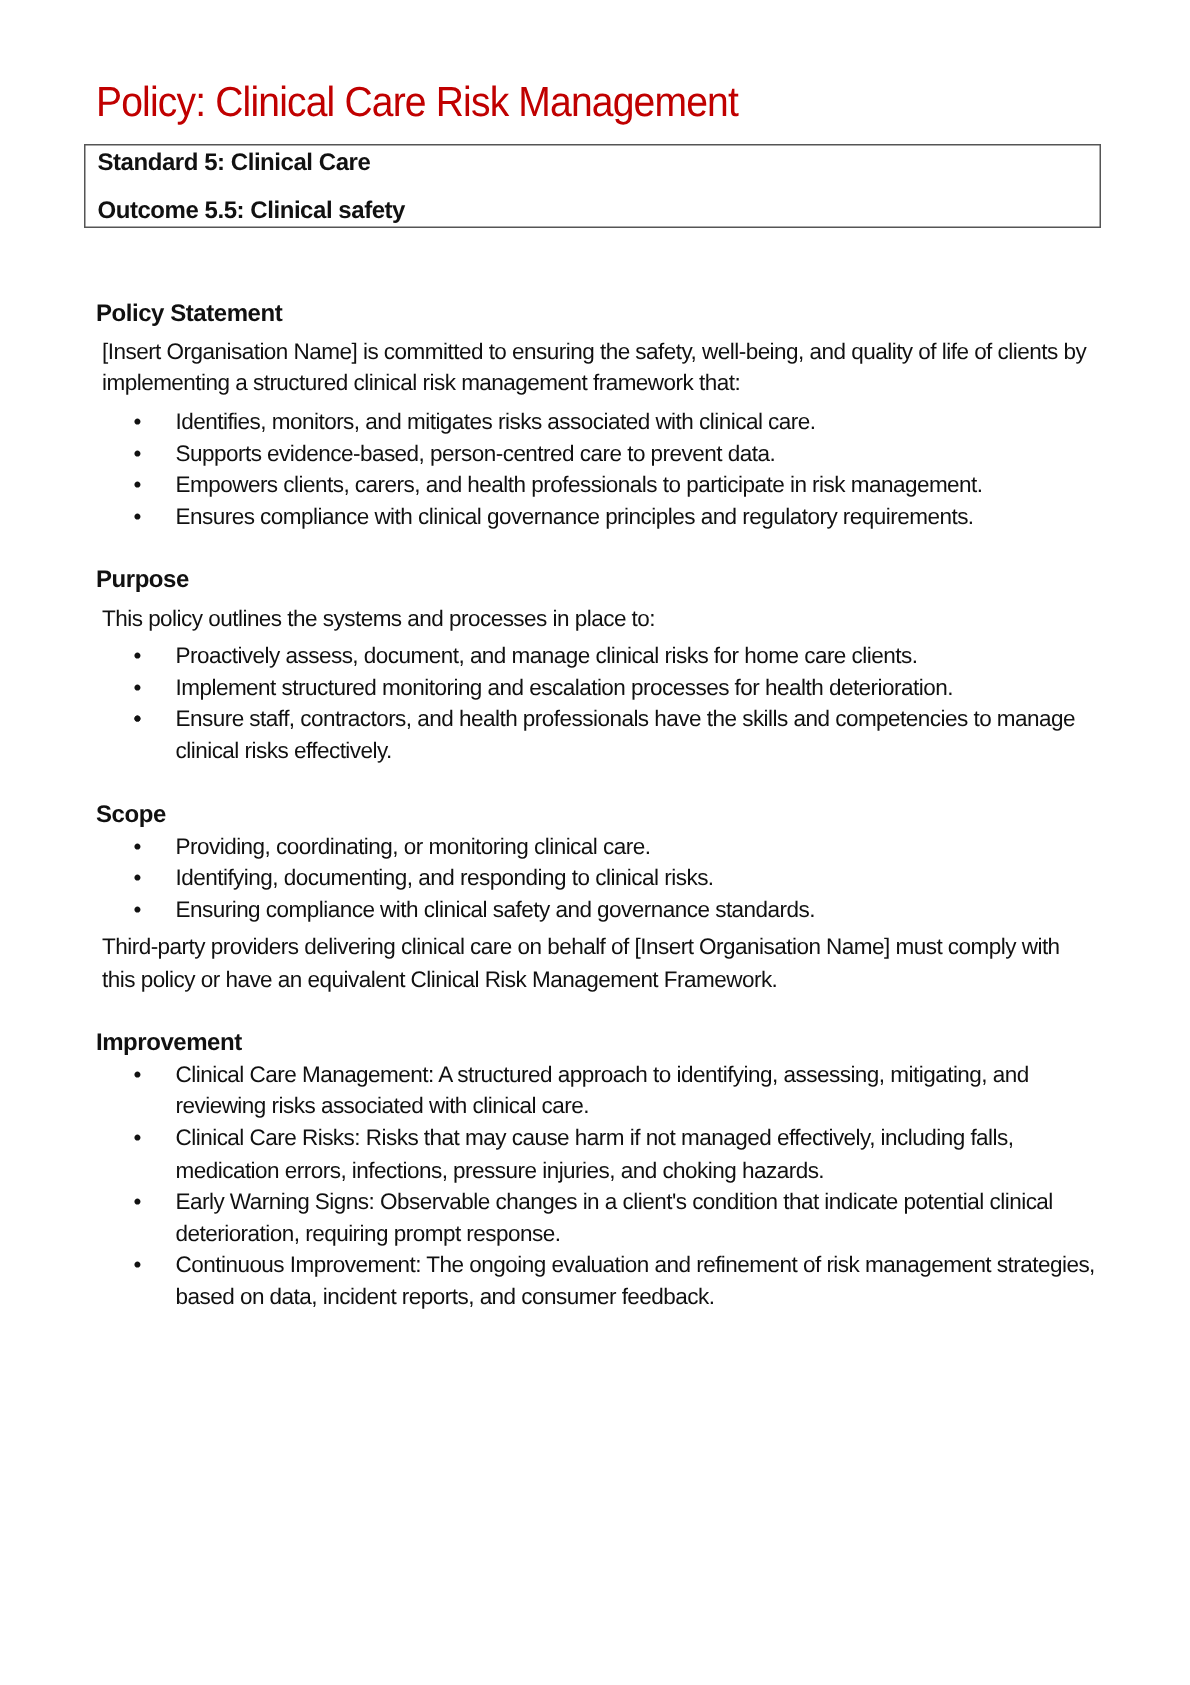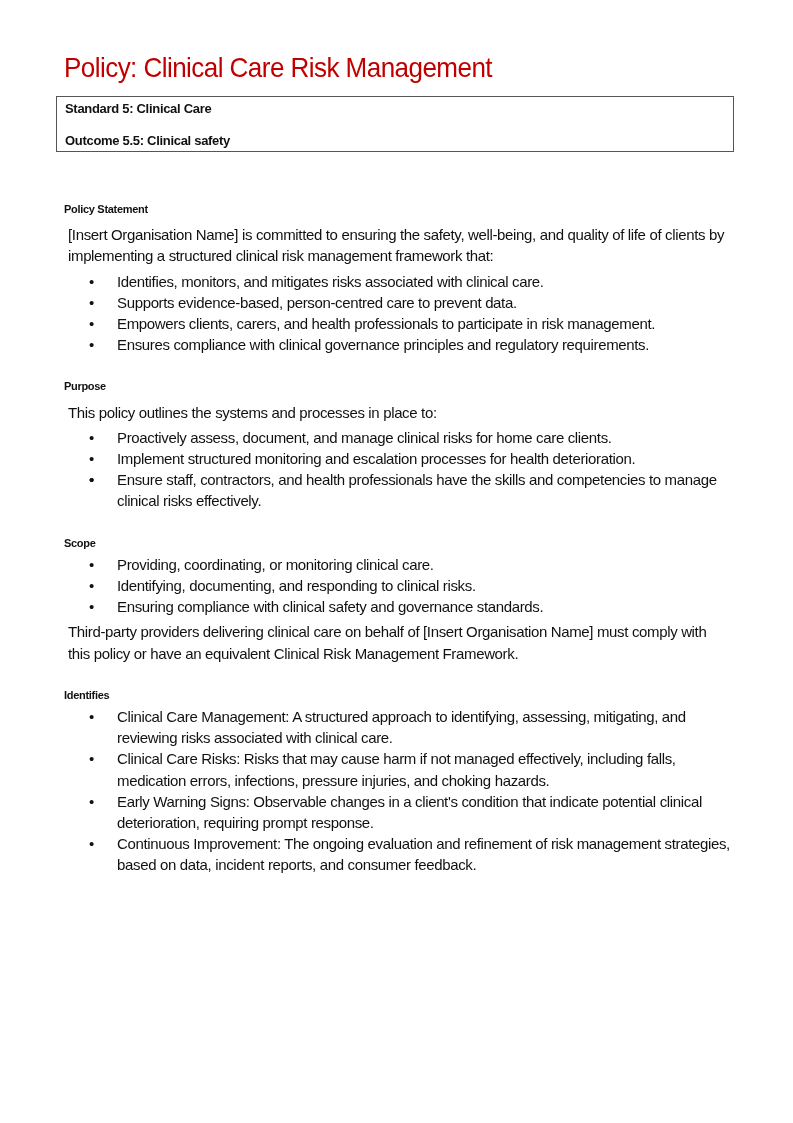--- a/index.html
+++ b/index.html
@@ -12,32 +12,32 @@
       position: absolute; left: 64px; top: 38px;
       font-size: 28px; font-weight: 400; color: #C00000;
       letter-spacing: -0.6px; margin: 0; line-height: 36px;
       transform: scaleX(0.93); transform-origin: left top;
     }
     .std-box {
       position: absolute; left: 56px; top: 84px; width: 678px; height: 56px;
       border: 1px solid #555555; box-sizing: border-box;
     }
     .std-line {
-      position: absolute; left: 8px; font-size: 13px; font-weight: 700;
+      position: absolute; left: 8px; font-size: 16px; font-weight: 700;
       letter-spacing: -0.3px; line-height: 18px;
     }
     .std-line.l1 { top: 3px; }
     .std-line.l2 { top: 35px; }
     .content {
       position: absolute; left: 64px; top: 187px; width: 670px;
       font-size: 15px; line-height: 21.2px; letter-spacing: -0.35px;
     }
     .section { margin-bottom: 21px; }
     .section h2 {
-      font-size: 11px; font-weight: 700; margin: 0; line-height: 21.2px;
+      font-size: 16px; font-weight: 700; margin: 0; line-height: 21.2px;
       letter-spacing: -0.3px;
     }
     .section p { margin: 4px; }
     ul { margin: 0; padding: 0; list-style: none; }
     li { position: relative; padding-left: 53px; }
     li .bullet {
       position: absolute; left: 25px; top: 0; font-size: 15px;
     }
   </style>
 </head>
@@ -79,21 +79,21 @@
       <h2>Scope</h2>
       <ul>
         <li><span class="bullet">•</span><span>Providing, coordinating, or monitoring clinical care.</span></li>
         <li><span class="bullet">•</span><span>Identifying, documenting, and responding to clinical risks.</span></li>
         <li><span class="bullet">•</span><span>Ensuring compliance with clinical safety and governance standards.</span></li>
       </ul>
       <p>Third-party providers delivering clinical care on behalf of [Insert Organisation Name] must comply with this policy or have an equivalent Clinical Risk Management Framework.</p>
     </div>
 
     <div class="section">
-      <h2>Identifies</h2>
+      <h2>Improvement</h2>
       <ul>
         <li><span class="bullet">•</span><span>Clinical Care Management: A structured approach to identifying, assessing, mitigating, and reviewing risks associated with clinical care.</span></li>
         <li><span class="bullet">•</span><span>Clinical Care Risks: Risks that may cause harm if not managed effectively, including falls, medication errors, infections, pressure injuries, and choking hazards.</span></li>
         <li><span class="bullet">•</span><span>Early Warning Signs: Observable changes in a client's condition that indicate potential clinical deterioration, requiring prompt response.</span></li>
         <li><span class="bullet">•</span><span>Continuous Improvement: The ongoing evaluation and refinement of risk management strategies, based on data, incident reports, and consumer feedback.</span></li>
       </ul>
     </div>
 
   </div>
 </div>

